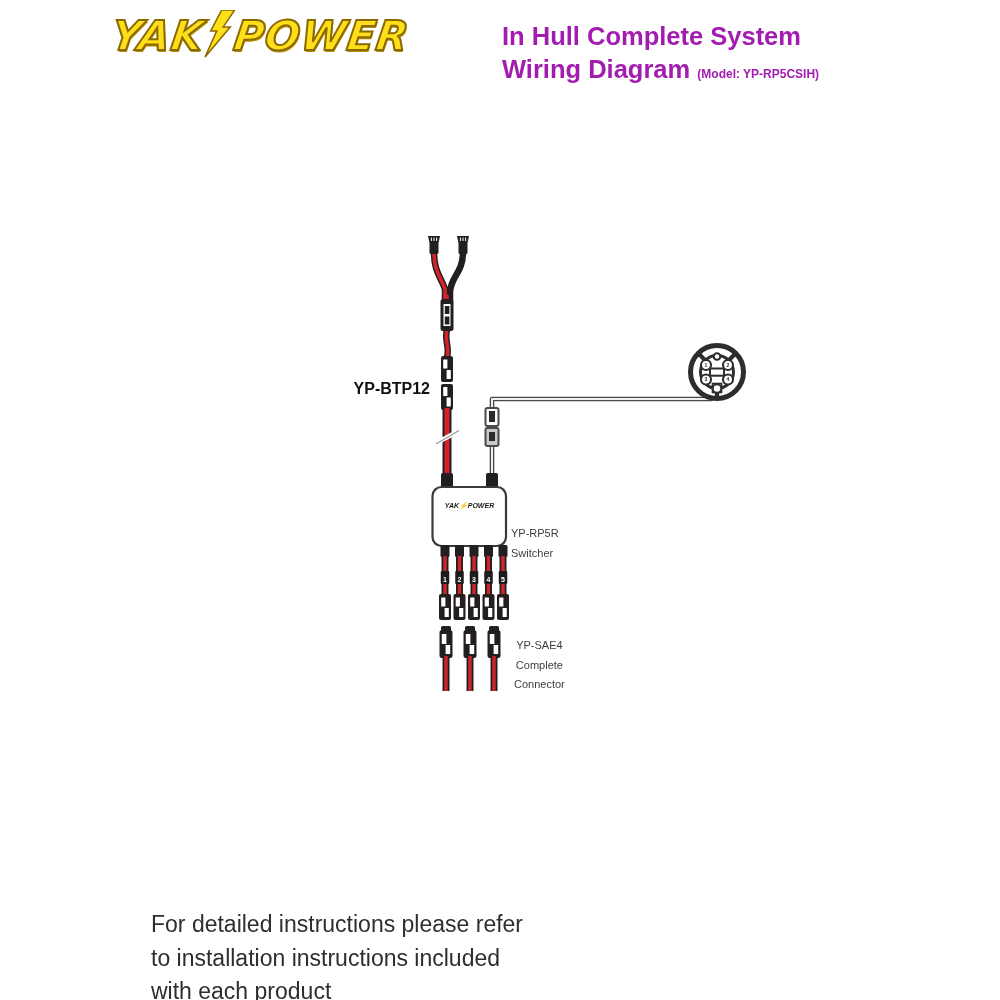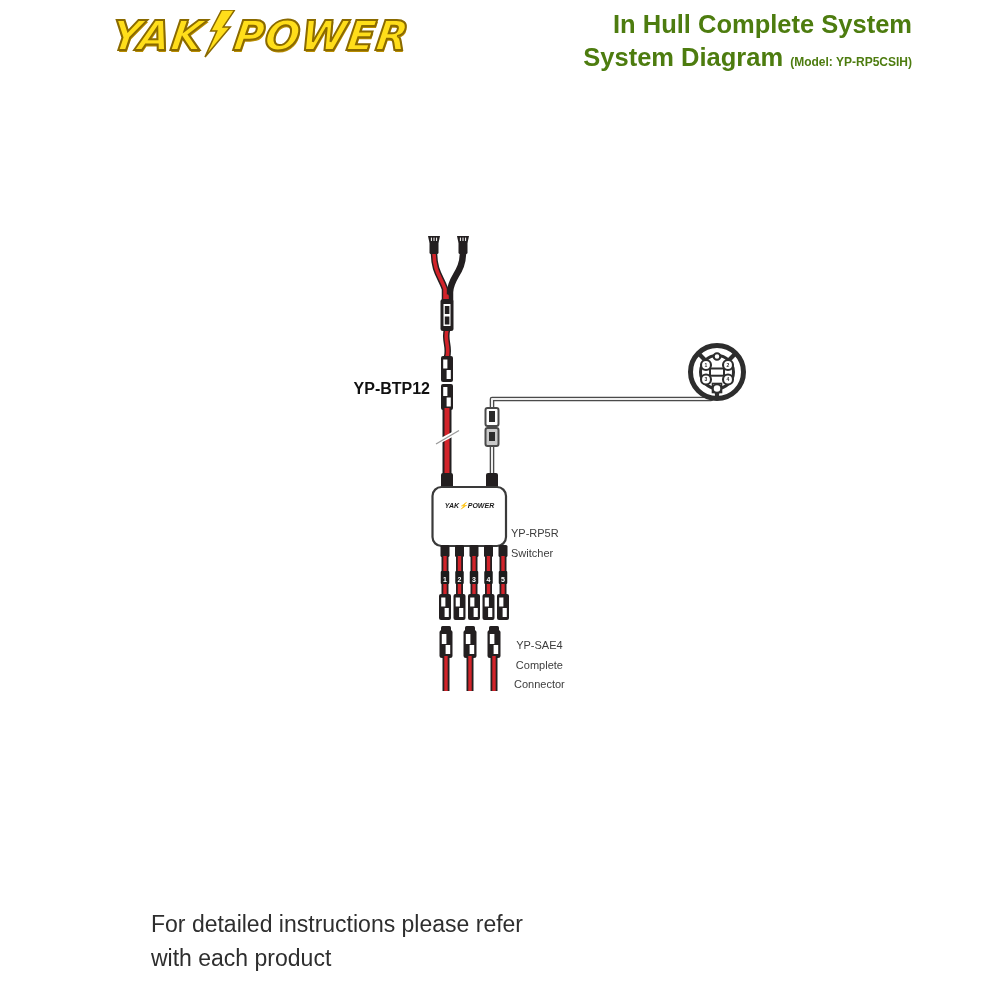--- a/index.html
+++ b/index.html
@@ -10,22 +10,22 @@
   
   .logo { position:absolute; left:112px; top:10px; display:flex; align-items:center;
           transform:skewX(-8deg); }
   .logo-word { font-family:"DejaVu Sans", sans-serif; font-style:italic; font-weight:900;
                font-size:41px; letter-spacing:1px; color:#FFDE1A;
                -webkit-text-stroke:2px #8a6a00;
                text-shadow:1px 2px 0 #b98d00; line-height:48px; }
   .logo-bolt { margin:0 2px; }
 
   
-  .title-block { position:absolute; left:502px; top:8px; width:410px; text-align:right;
-                 color:#4d7c0f; }
+  .title-block { position:absolute; left:502px; top:20px; width:410px; text-align:left;
+                 color:#a21caf; }
   .title-line1 { font-size:25.5px; font-weight:700; line-height:33px; }
   .title-line2 { font-size:25.5px; font-weight:700; line-height:33px; }
   .title-model { font-size:12px; font-weight:700; }
 
   
   .lbl-bold { position:absolute; font-size:16px; font-weight:700; color:#111; }
   .lbl { position:absolute; font-size:11px; line-height:19.5px; color:#3d3d3d; }
 
   
   .footer { position:absolute; left:151px; top:908px; font-size:23px; line-height:33.5px;
@@ -44,21 +44,21 @@
       <svg width="26" height="48" viewBox="0 0 26 48">
         <polygon points="12,0 25,0 16,17 23,17 2,47 10,21 4,21" fill="#FFDE1A" stroke="#8a6a00" stroke-width="1.6"></polygon>
       </svg>
     </span>
     <span class="logo-word">POWER</span>
   </div>
 
   <div class="title-block">
     <div class="title-line1">In Hull Complete System</div>
     <div class="title-line2">
-      <span>System Diagram</span>
+      <span>Wiring Diagram</span>
       <span class="title-model">(Model: YP-RP5CSIH)</span>
     </div>
   </div>
 
   <svg class="diagram" width="420" height="480" viewBox="340 225 420 480">
     <defs>
       <g id="sae">
         <rect x="-6" y="0" width="12" height="26" rx="2"></rect>
         <rect x="-3.8" y="3.5" width="4.2" height="9" fill="#fff"></rect>
         <rect x="-0.4" y="14" width="4.2" height="9" fill="#fff"></rect>
@@ -233,16 +233,17 @@
   </div>
 
   <div class="lbl" style="left:514px; top:636px;text-align:center;">
     <div>YP-SAE4</div>
     <div>Complete</div>
     <div>Connector</div>
   </div>
 
   <div class="footer">
     <div>For detailed instructions please refer</div>
+    <div>to installation instructions included</div>
     <div>with each product</div>
   </div>
 
 </div>
 
 </body></html>

